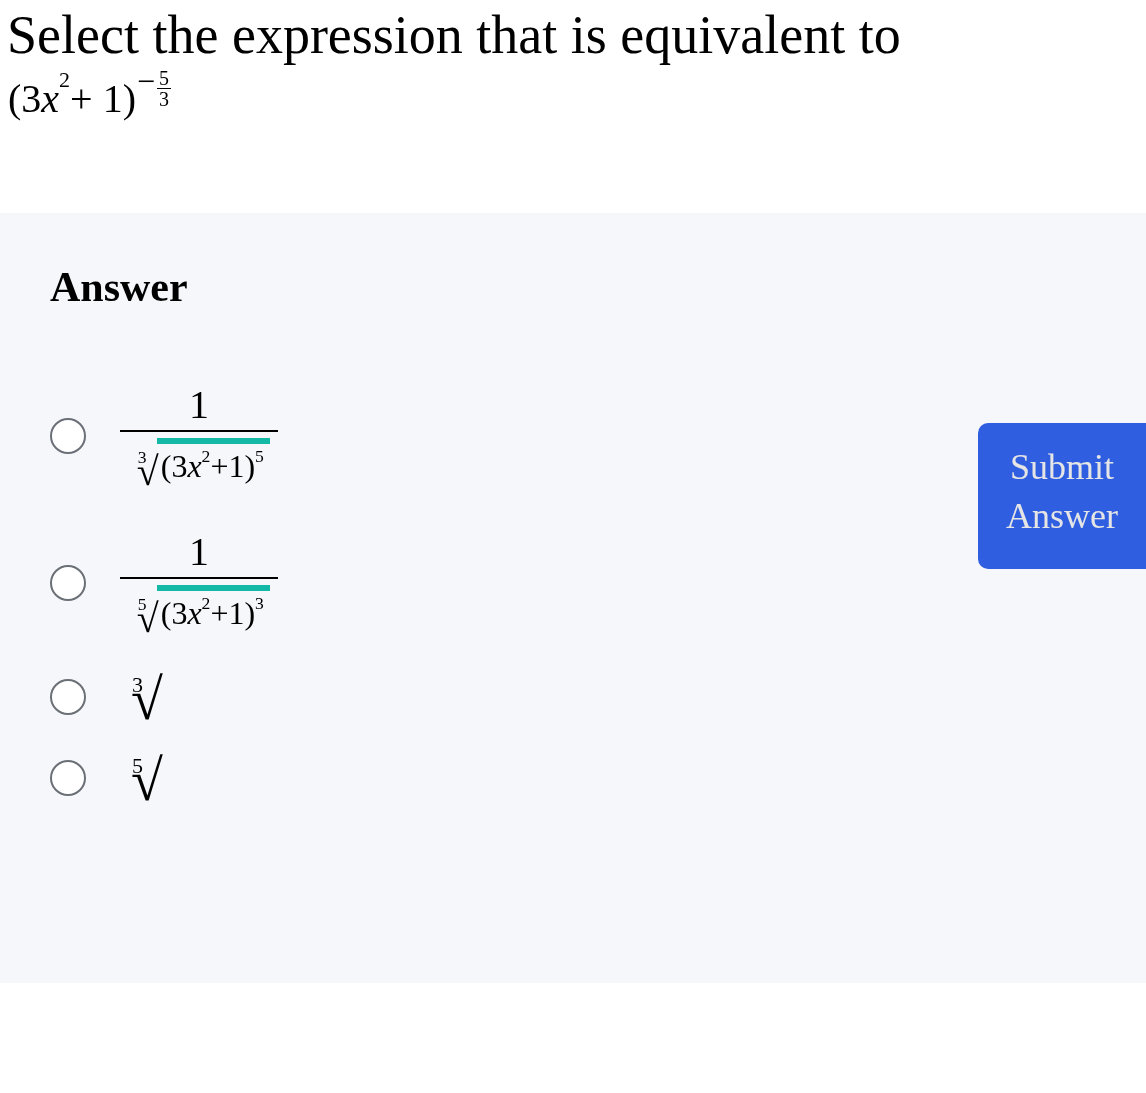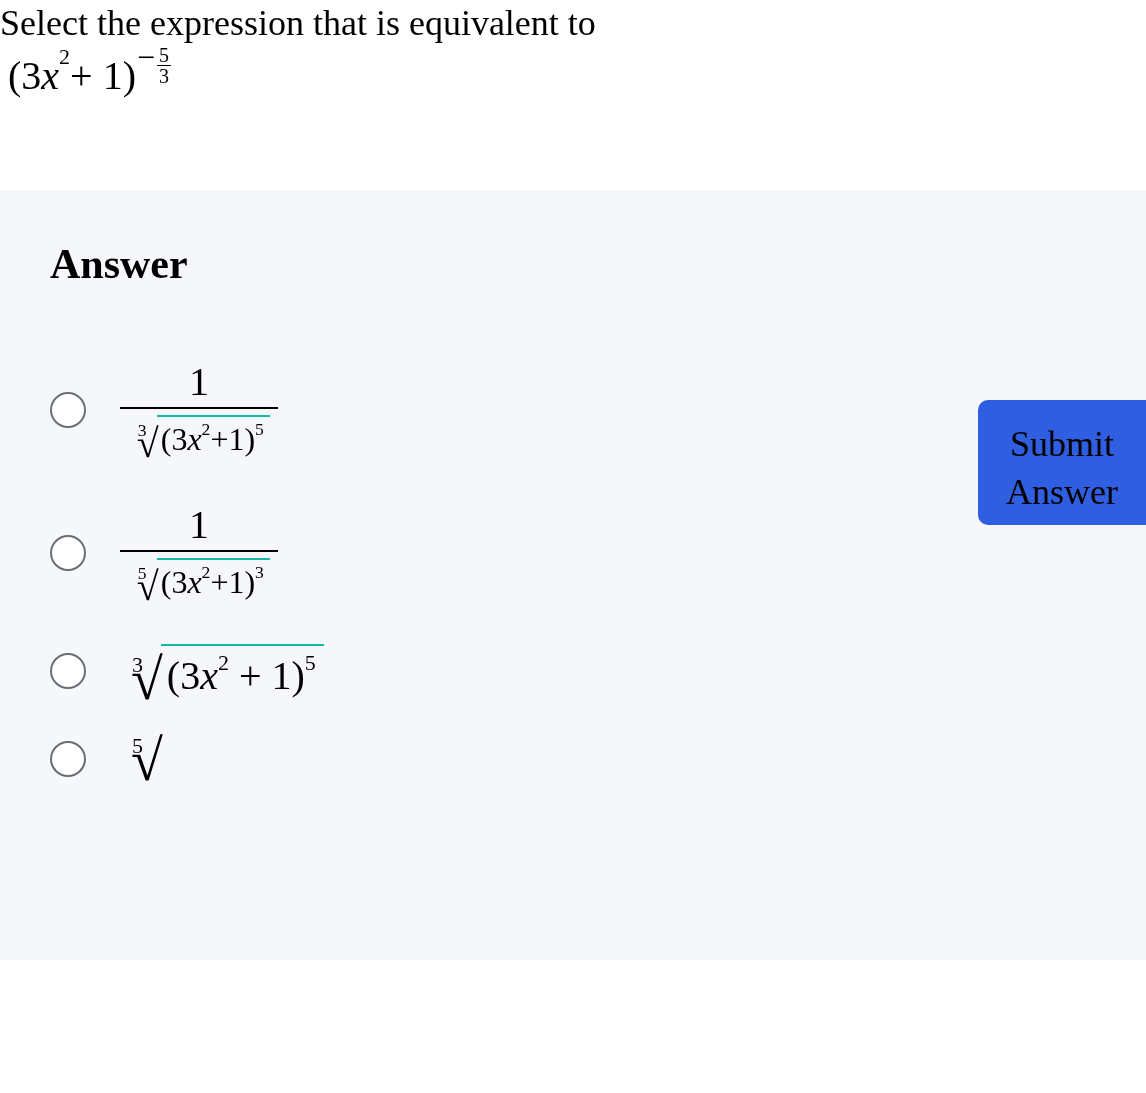--- a/index.html
+++ b/index.html
@@ -5,22 +5,22 @@
   * { box-sizing: border-box; margin: 0; padding: 0; }
   body {
     font-family: Georgia, 'Times New Roman', serif;
     background: #fff;
     width: 1146px;
     height: 1093px;
     overflow: hidden;
     color: #000;
   }
   .question {
-    padding: 0 0 0 0;
-    font-size: 36px;
+    padding: 0 0 0 7px;
+    font-size: 54px;
     line-height: 1.3;
   }
   .expr-line {
     padding: 2px 0 0 8px;
     font-size: 44px;
     font-family: 'Times New Roman', serif;
   }
   .answer-block {
     margin-top: 90px;
     background: #f5f7fb;
@@ -51,24 +51,24 @@
     border-radius: 50%;
     flex-shrink: 0;
     background: #fff;
     cursor: pointer;
   }
   .submit-btn {
     position: absolute;
     top: 210px;
     right: 0;
     background: #2f5fe0;
-    color: #000000;
+    color: #e5e5e5;
     font-family: Georgia, serif;
     font-size: 36px;
-    padding: 20px 28px 8px 28px;
+    padding: 20px 28px 29px 28px;
     border-top-left-radius: 10px;
     border-bottom-left-radius: 10px;
     text-align: center;
     line-height: 1.35;
     cursor: pointer;
   }
   
   .math {
     font-family: 'Times New Roman', serif;
     font-size: 40px;
@@ -122,21 +122,21 @@
     top: -0.95em;
     left: 0.55em;
   }
   .root .radsym {
     font-size: 1.25em;
     line-height: 0.75;
     position: relative;
     top: 0.04em;
   }
   .root .radicand {
-    border-top: 2px solid #14b8a6;
+    border-top: 6px solid #14b8a6;
     padding: 4px 6px 0 4px;
     margin-left: -2px;
     font-family: Liberation Serif, serif;
   }
   .root.large .radsym { font-size: 1.45em; }
   .root.large .radicand { padding: 6px 8px 0 6px; }
   .italic { font-style: italic; }
 </style>
 </head>
 <body>
@@ -197,23 +197,20 @@
         </span>
       </div>
     </div>
 
     <div class="option">
       <div class="radio"></div>
       <div class="math">
         <span class="root large">
           <span class="idx">3</span>
           <span class="radsym">√</span>
-          <span class="radicand">
-            <span>(3</span><span class="italic">x</span><span class="sup">2</span><span> + 1)</span><span class="sup">5</span>
-          </span>
         </span>
       </div>
     </div>
 
     <div class="option">
       <div class="radio"></div>
       <div class="math">
         <span class="root large">
           <span class="idx">5</span>
           <span class="radsym">√</span>

